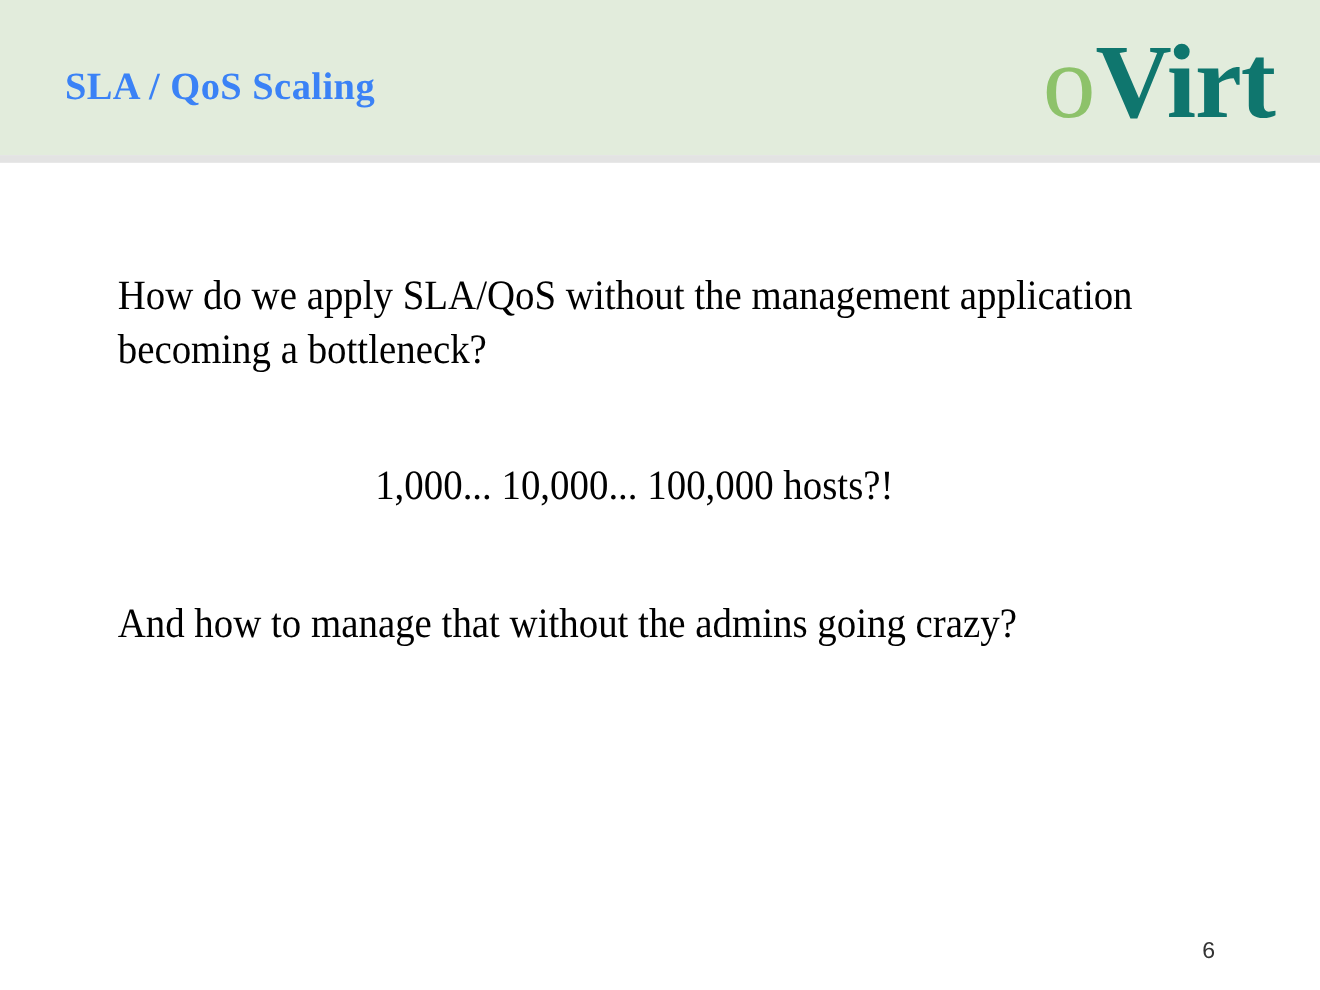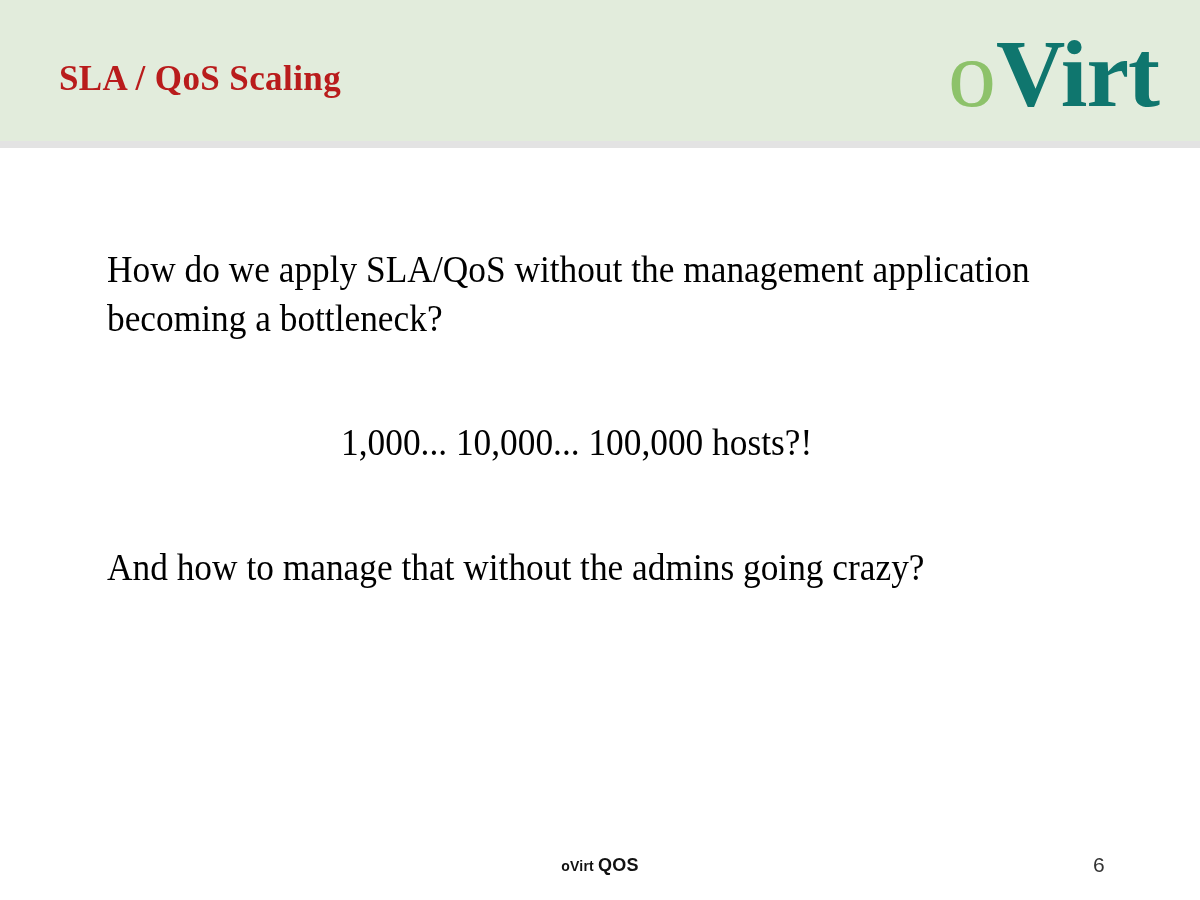--- a/index.html
+++ b/index.html
@@ -37,21 +37,21 @@
   }
 
   #slide-title {
     position: absolute;
     left: 59px;
     top: 57px;
     font-family: "Liberation Serif", "DejaVu Serif", serif;
     font-weight: bold;
     font-size: 35px;
     line-height: 44px;
-    color: #b91c1c;
+    color: #3b82f6;
     letter-spacing: 0.4px;
     white-space: nowrap;
   }
 
   
   #logo {
     position: absolute;
     left: 948px;
     top: 26px;
     height: 96px;
@@ -141,19 +141,16 @@
   <div id="logo">
     <span class="logo-o">o</span><span class="logo-virt">Virt</span>
   </div>
 
   <div class="body-block" id="body-para-1">How do we apply SLA/QoS without the management application becoming a bottleneck?</div>
 
   <div class="body-block" id="body-para-2">1,000... 10,000... 100,000 hosts?!</div>
 
   <div class="body-block" id="body-para-3">And how to manage that without the admins going crazy?</div>
 
-  <div id="footer-brand">
-    <span class="brand-small">oVirt </span><span class="brand-large">QOS</span>
-  </div>
 
   <div id="page-number">6</div>
 
 </div>
 
 </body></html>

